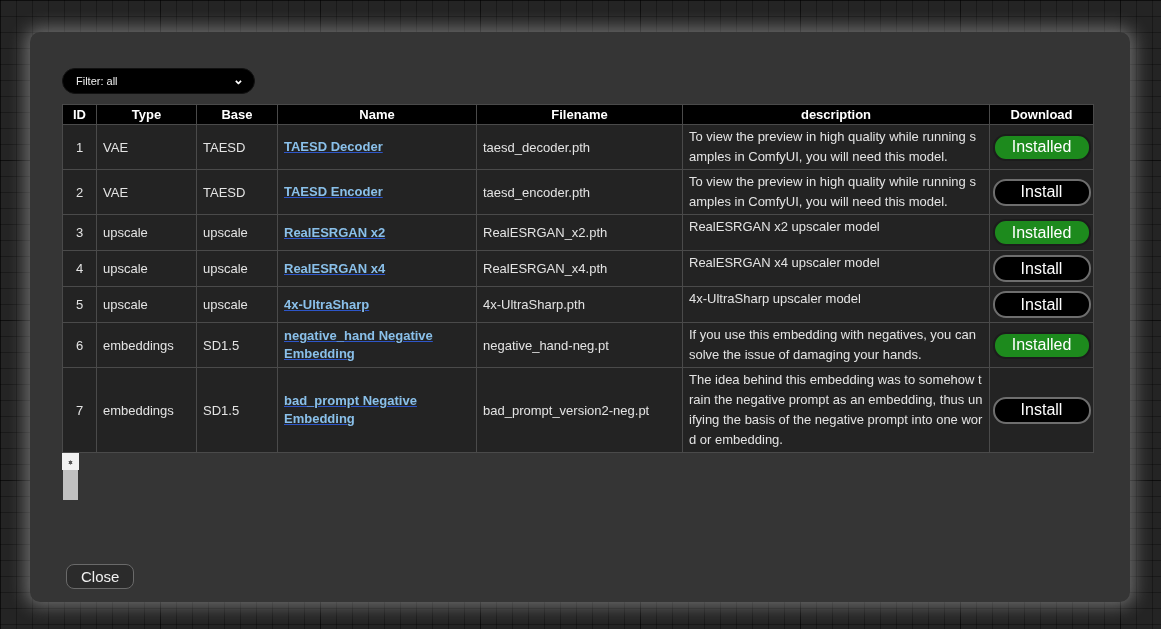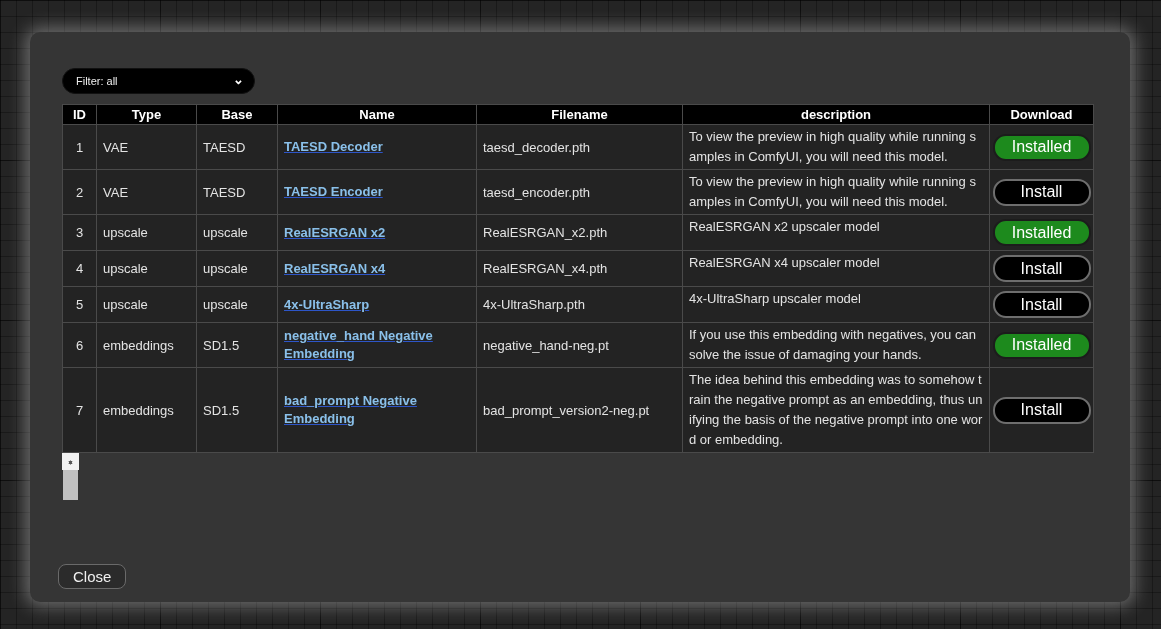--- a/index.html
+++ b/index.html
@@ -52,21 +52,21 @@
     font-family: "Liberation Sans", sans-serif;
   }
   input.search::placeholder { color: #7d7d7d; }
   .btn {
     background: #2b2b2b; color: #f0f0f0;
     border: 1px solid #6a6a6a; border-radius: 8px;
     font-family: "Liberation Sans", sans-serif;
     cursor: pointer;
   }
   .btn.search-btn { font-size: 16px; padding: 2px 10px; height: 28px; }
-  .btn.close-btn  { font-size: 15px; padding: 3px 14px; position: absolute; left: 28px; bottom: 13px; }
+  .btn.close-btn  { font-size: 15px; padding: 3px 14px; position: absolute; left: 36px; bottom: 13px; }
 
   
   .table-wrap {
     margin-top: 10px;
     width: 1048px; height: 396px;
     position: relative;
     overflow: hidden;
     display: flex;
     flex-direction: column;
   }

